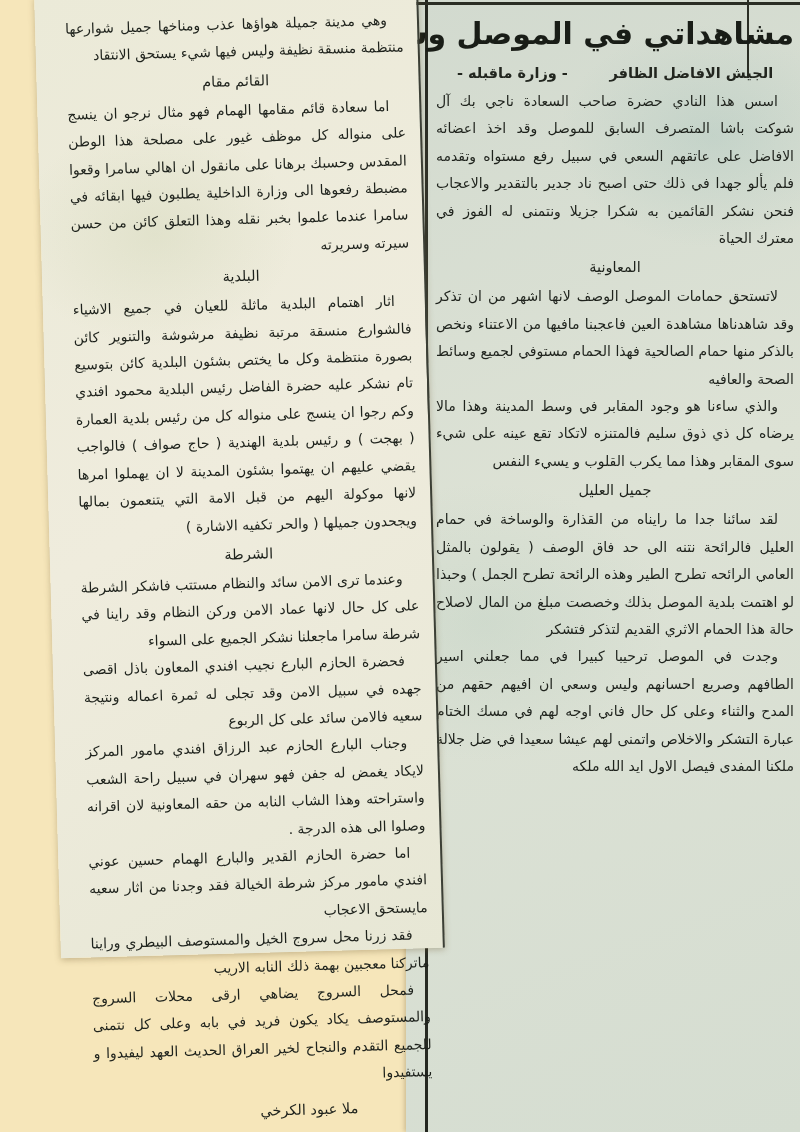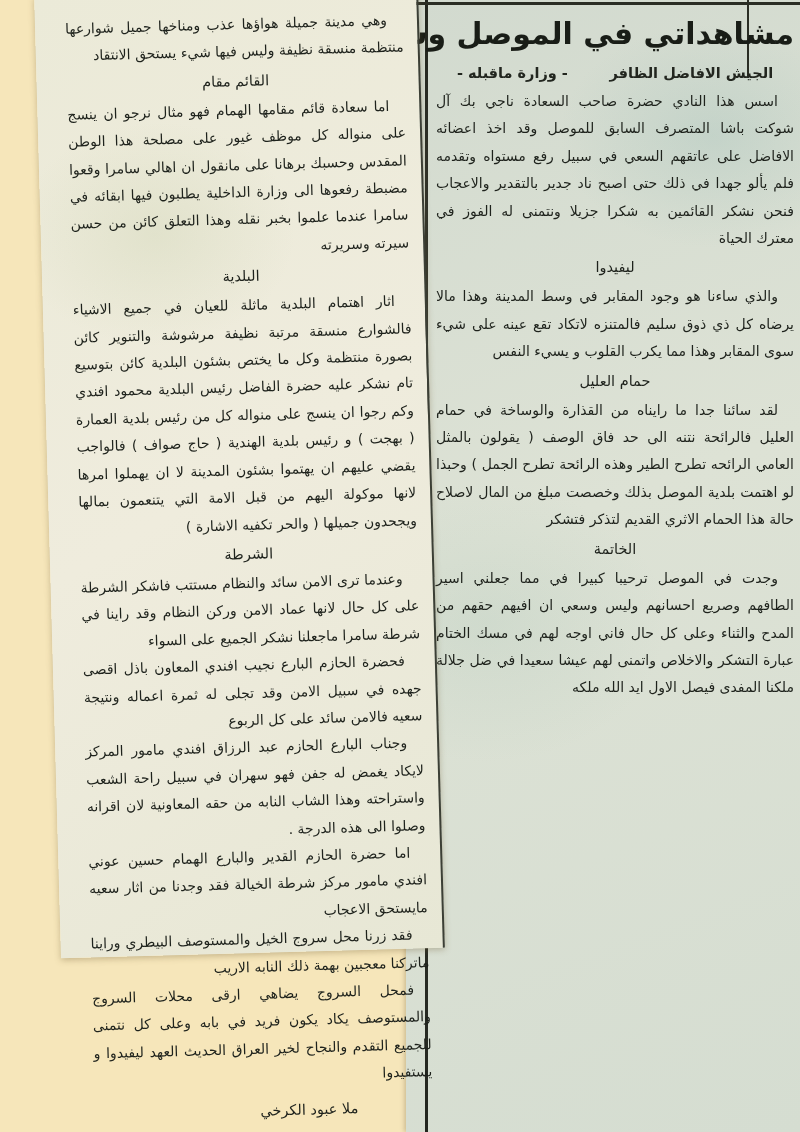--- a/index.html
+++ b/index.html
@@ -110,25 +110,25 @@
     <div class="rule-horiz-top"></div>
     <div class="rule-vert-topright"></div>
     <div class="right-content">
       <div class="headline">مشاهداتي في الموصل وسامرا</div>
       <div class="subrow">
         <span>الجيش الافاضل الظافر</span>
         <span>- وزارة ماقبله -</span>
       </div>
       <div>
           <div class="para">اسس هذا النادي حضرة صاحب السعادة ناجي بك آل شوكت باشا المتصرف السابق للموصل وقد اخذ اعضائه الافاضل على عاتقهم السعي في سبيل رفع مستواه وتقدمه فلم يألو جهدا في ذلك حتى اصبح ناد جدير بالتقدير والاعجاب فنحن نشكر القائمين به شكرا جزيلا ونتمنى له الفوز في معترك الحياة</div>
-          <div class="section-heading">ليفيدوا</div>
+          <div class="section-heading">المعاونية</div>
+          <div class="para">لاتستحق حمامات الموصل الوصف لانها اشهر من ان تذكر وقد شاهدناها مشاهدة العين فاعجبنا مافيها من الاعتناء ونخص بالذكر منها حمام الصالحية فهذا الحمام مستوفي لجميع وسائط الصحة والعافيه</div>
           <div class="para">والذي ساءنا هو وجود المقابر في وسط المدينة وهذا مالا يرضاه كل ذي ذوق سليم فالمتنزه لاتكاد تقع عينه على شيء سوى المقابر وهذا مما يكرب القلوب و يسيء النفس</div>
-          <div class="section-heading">حمام العليل</div>
+          <div class="section-heading">جميل العليل</div>
           <div class="para">لقد سائنا جدا ما رايناه من القذارة والوساخة في حمام العليل فالرائحة نتنه الى حد فاق الوصف ( يقولون بالمثل العامي الرائحه تطرح الطير وهذه الرائحة تطرح الجمل ) وحبذا لو اهتمت بلدية الموصل بذلك وخصصت مبلغ من المال لاصلاح حالة هذا الحمام الاثري القديم لتذكر فتشكر</div>
-          <div class="section-heading">الخاتمة</div>
           <div class="para">وجدت في الموصل ترحيبا كبيرا في مما جعلني اسير الطافهم وصريع احسانهم وليس وسعي ان افيهم حقهم من المدح والثناء وعلى كل حال فاني اوجه لهم في مسك الختام عبارة التشكر والاخلاص واتمنى لهم عيشا سعيدا في ضل جلالة ملكنا المفدى فيصل الاول ايد الله ملكه</div>
         </div>
     </div>
   </div>
 
   <div class="left-scrap">
     <div class="left-content">
       <div>
           <div class="para">وهي مدينة جميلة هواؤها عذب ومناخها جميل شوارعها منتظمة منسقة نظيفة وليس فيها شيء يستحق الانتقاد</div>
           <div class="section-heading">القائم مقام</div>

